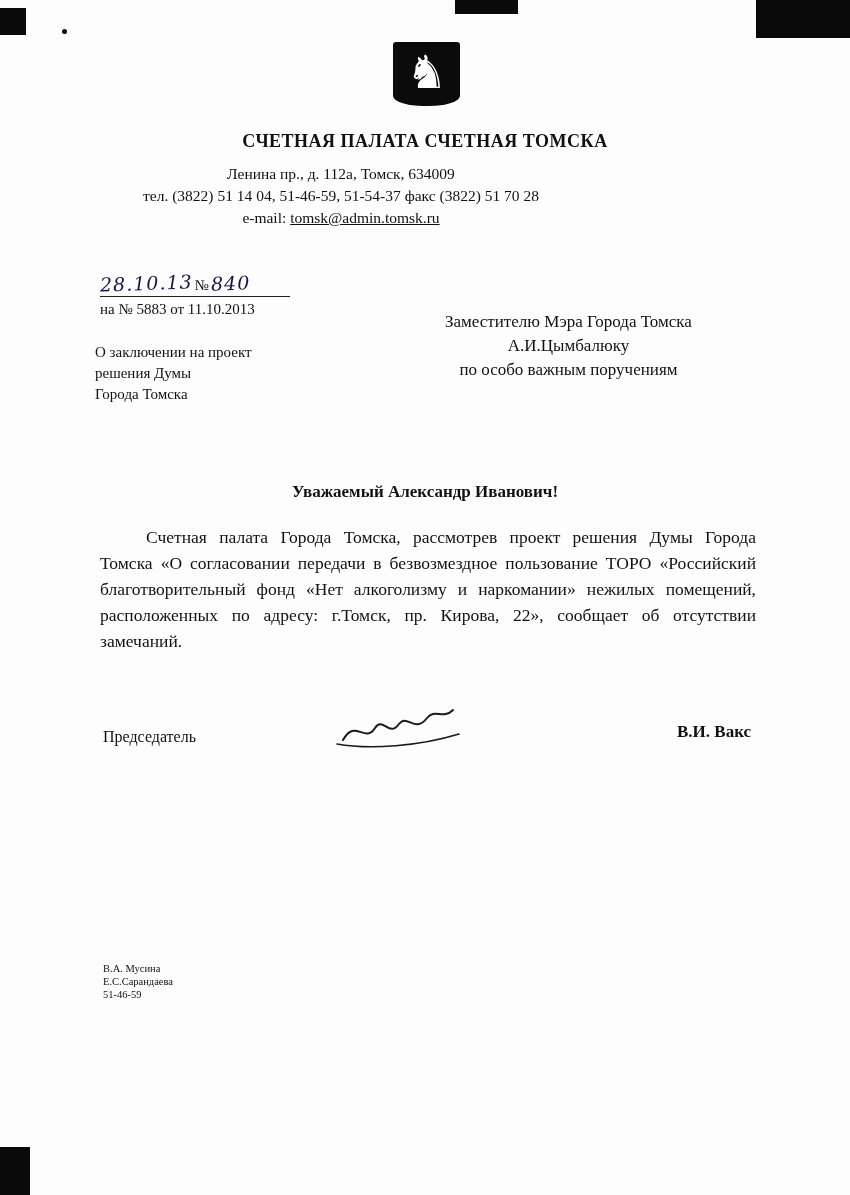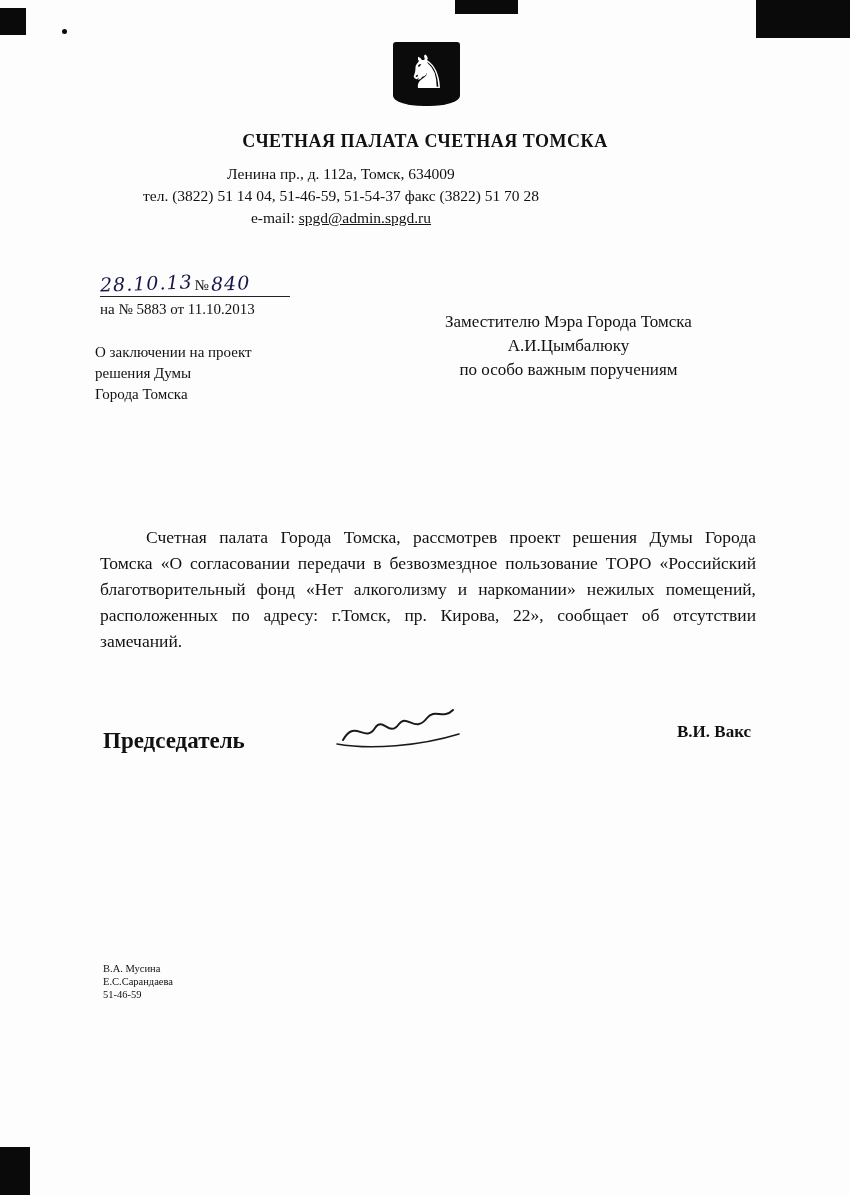--- a/index.html
+++ b/index.html
@@ -142,22 +142,22 @@
     text-align: justify;
     text-indent: 46px;
     word-spacing: 2px;
   }
 
   
   .sig-title {
     position: absolute;
     left: 103px;
     top: 728px;
-    font-size: 23px;
-    font-weight: bold;
+    font-size: 16px;
+    font-weight: normal;
   }
   .sig-name {
     position: absolute;
     left: 645px;
     top: 722px;
     font-size: 17px;
     font-weight: bold;
     margin-left: 32px;
   }
   .sig-scribble {
@@ -191,40 +191,41 @@
 
   <div class="emblem">
     <span class="horse">♞</span>
   </div>
 
   <div class="org-name">СЧЕТНАЯ ПАЛАТА СЧЕТНАЯ ТОМСКА</div>
 
   <div class="head-lines">
     <div>Ленина пр., д. 112а, Томск, 634009</div>
     <div>тел. (3822) 51 14 04, 51-46-59, 51-54-37 факс (3822) 51 70 28</div>
-    <div><span>e-mail: </span><span class="email-link">spgd@admin.spgd.ru</span></div>
+    <div><span>e-mail: </span><span class="email-link">tomsk@admin.tomsk.ru</span></div>
   </div>
 
   <div class="outgoing">
     <span class="hand">28.10.13</span><span class="num-sign">№</span><span class="hand">840</span>
   </div>
   <div class="incoming">на  № 5883 от  11.10.2013</div>
 
   <div class="subject">
     <div>О заключении на проект</div>
     <div>решения  Думы</div>
     <div>Города Томска</div>
   </div>
 
   <div class="recipient">
     <div>Заместителю Мэра Города Томска</div>
     <div>А.И.Цымбалюку</div>
     <div>по особо важным поручениям</div>
   </div>
 
+  <div class="salutation">Уважаемый Александр Иванович!</div>
   <div class="body-par">Счетная палата Города Томска, рассмотрев проект решения Думы Города Томска «О согласовании передачи в безвозмездное пользование ТОРО «Российский благотворительный фонд «Нет алкоголизму и наркомании» нежилых помещений, расположенных по адресу: г.Томск, пр. Кирова, 22», сообщает об отсутствии замечаний.</div>
 
   <div class="sig-title">Председатель</div>
 
   <svg class="sig-scribble" viewBox="0 0 140 55" xmlns="http://www.w3.org/2000/svg">
     <path d="M8 40 C 20 18, 30 44, 40 28 C 48 16, 54 38, 64 24 C 72 13, 80 34, 92 18 C 100 8, 108 20, 118 10" fill="none" stroke="#1a1a1a" stroke-width="2" stroke-linecap="round"></path>
     <path d="M2 44 C 35 50, 85 46, 124 34" fill="none" stroke="#1a1a1a" stroke-width="1.6" stroke-linecap="round"></path>
   </svg>
 
   <div class="sig-name">В.И. Вакс</div>

